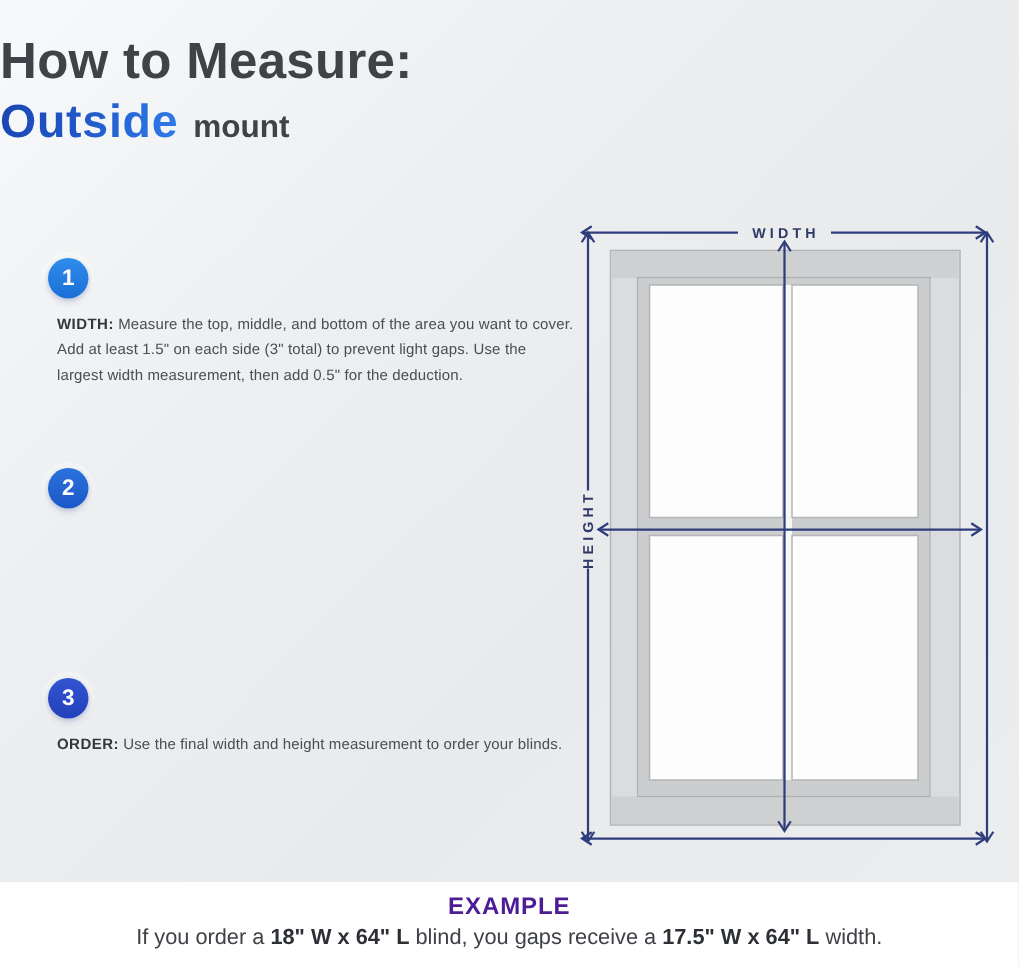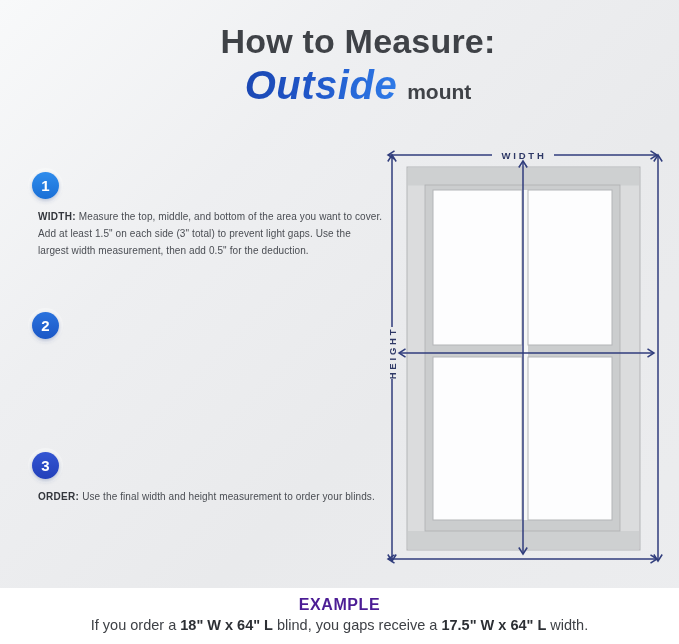--- a/index.html
+++ b/index.html
@@ -5,28 +5,28 @@
   html,body { margin:0; padding:0; }
   body { font-family: "Liberation Sans", sans-serif; }
 
   .page {
     position:relative; width:679px; height:644px; overflow:hidden;
     background:#eaebed;
     background-image:linear-gradient(135deg,#f8f9fa 0%, #eeeff1 30%, #e9eaec 60%, #ecedef 100%);
   }
 
   
-  .title-wrap { position:absolute; top:22px; left:0; right:0; text-align:center;padding-left:37px; }
+  .title-wrap { position:absolute; top:22px; left:0; right:0; text-align:left; }
   .title-line1 { font-size:34px; font-weight:700; color:#3f4247; letter-spacing:0.2px; line-height:1.15; }
   .title-line2 { margin-top:2px; }
   .title-highlight {
-    font-size:40px; font-weight:700; letter-spacing:0.5px;
+    font-size:31px; font-weight:700; letter-spacing:0.5px;
     color:#1d56c8;
     background:linear-gradient(100deg,#1a46b2 0%, #2057c9 45%, #2f7ce9 100%);
-    -webkit-background-clip:text; background-clip:text;font-style:italic; -webkit-text-fill-color:transparent;
+    -webkit-background-clip:text; background-clip:text; -webkit-text-fill-color:transparent;
   }
   .title-suffix { font-size:21px; font-weight:700; color:#3f4247; margin-left:10px; }
 
   
   .step { position:absolute; left:32px; width:352px; }
   .step-1 { top:172px; } .step-2 { top:312px; } .step-3 { top:452px; }
   .step-circle {
     width:27px; height:27px; border-radius:50%;
     display:flex; align-items:center; justify-content:center;
     color:#fff; font-size:15px; font-weight:700;

